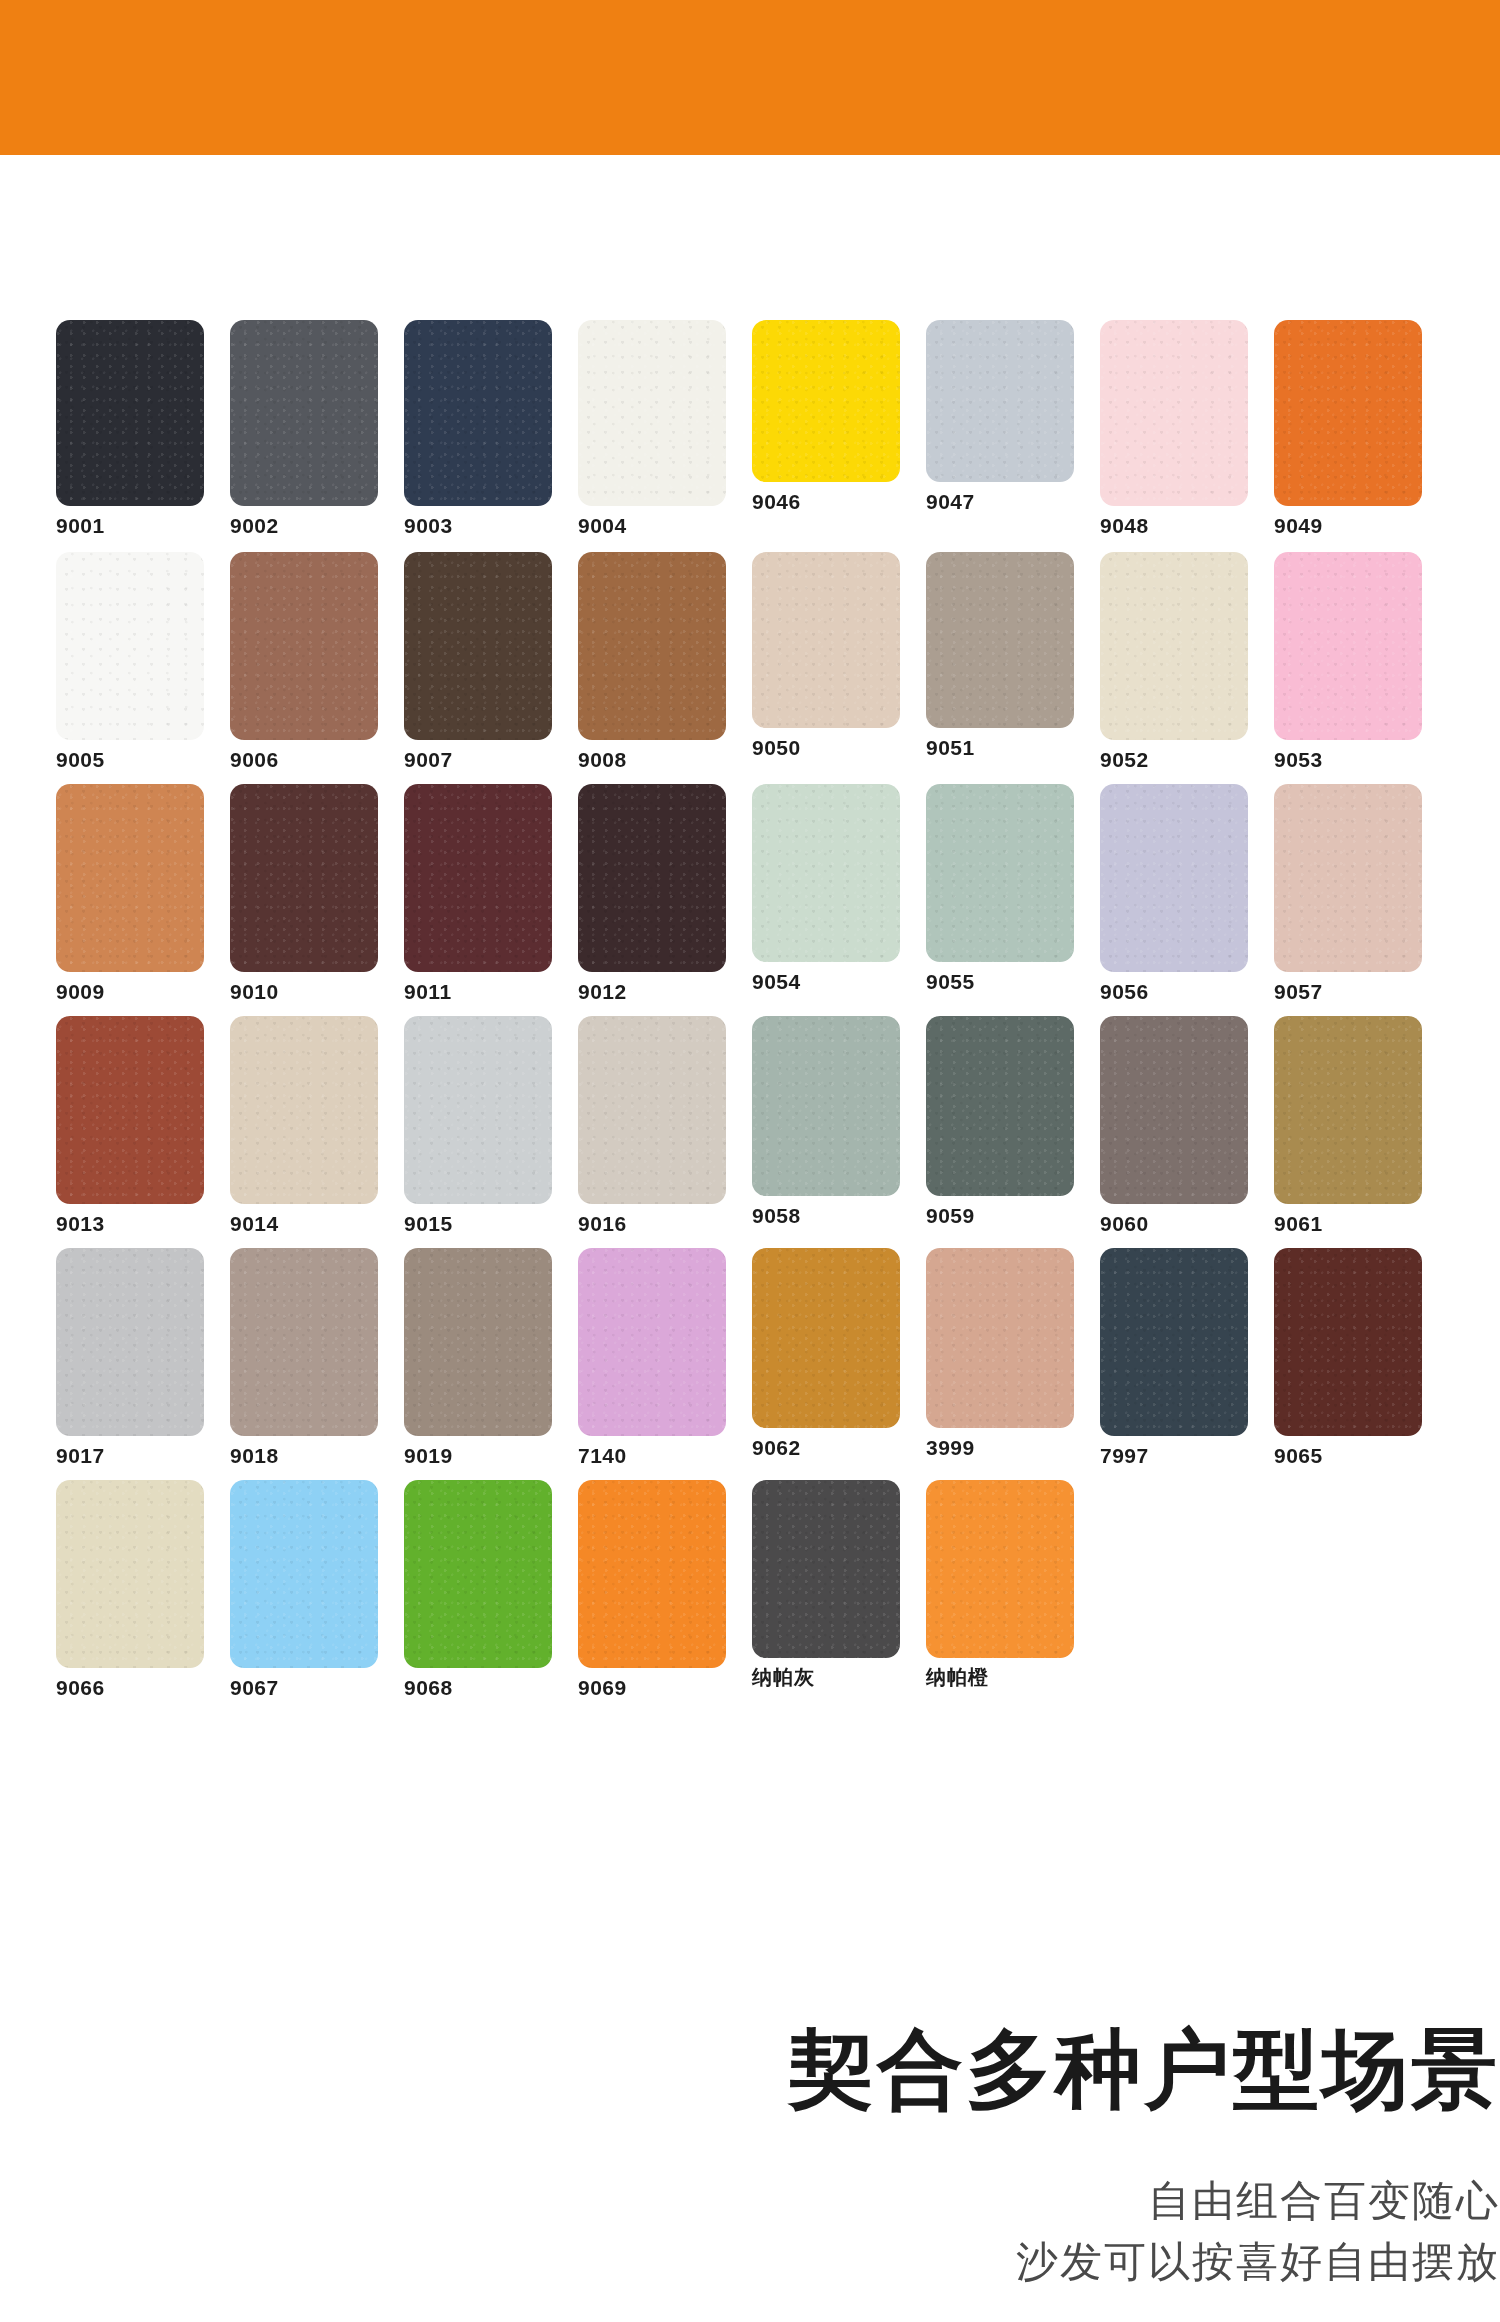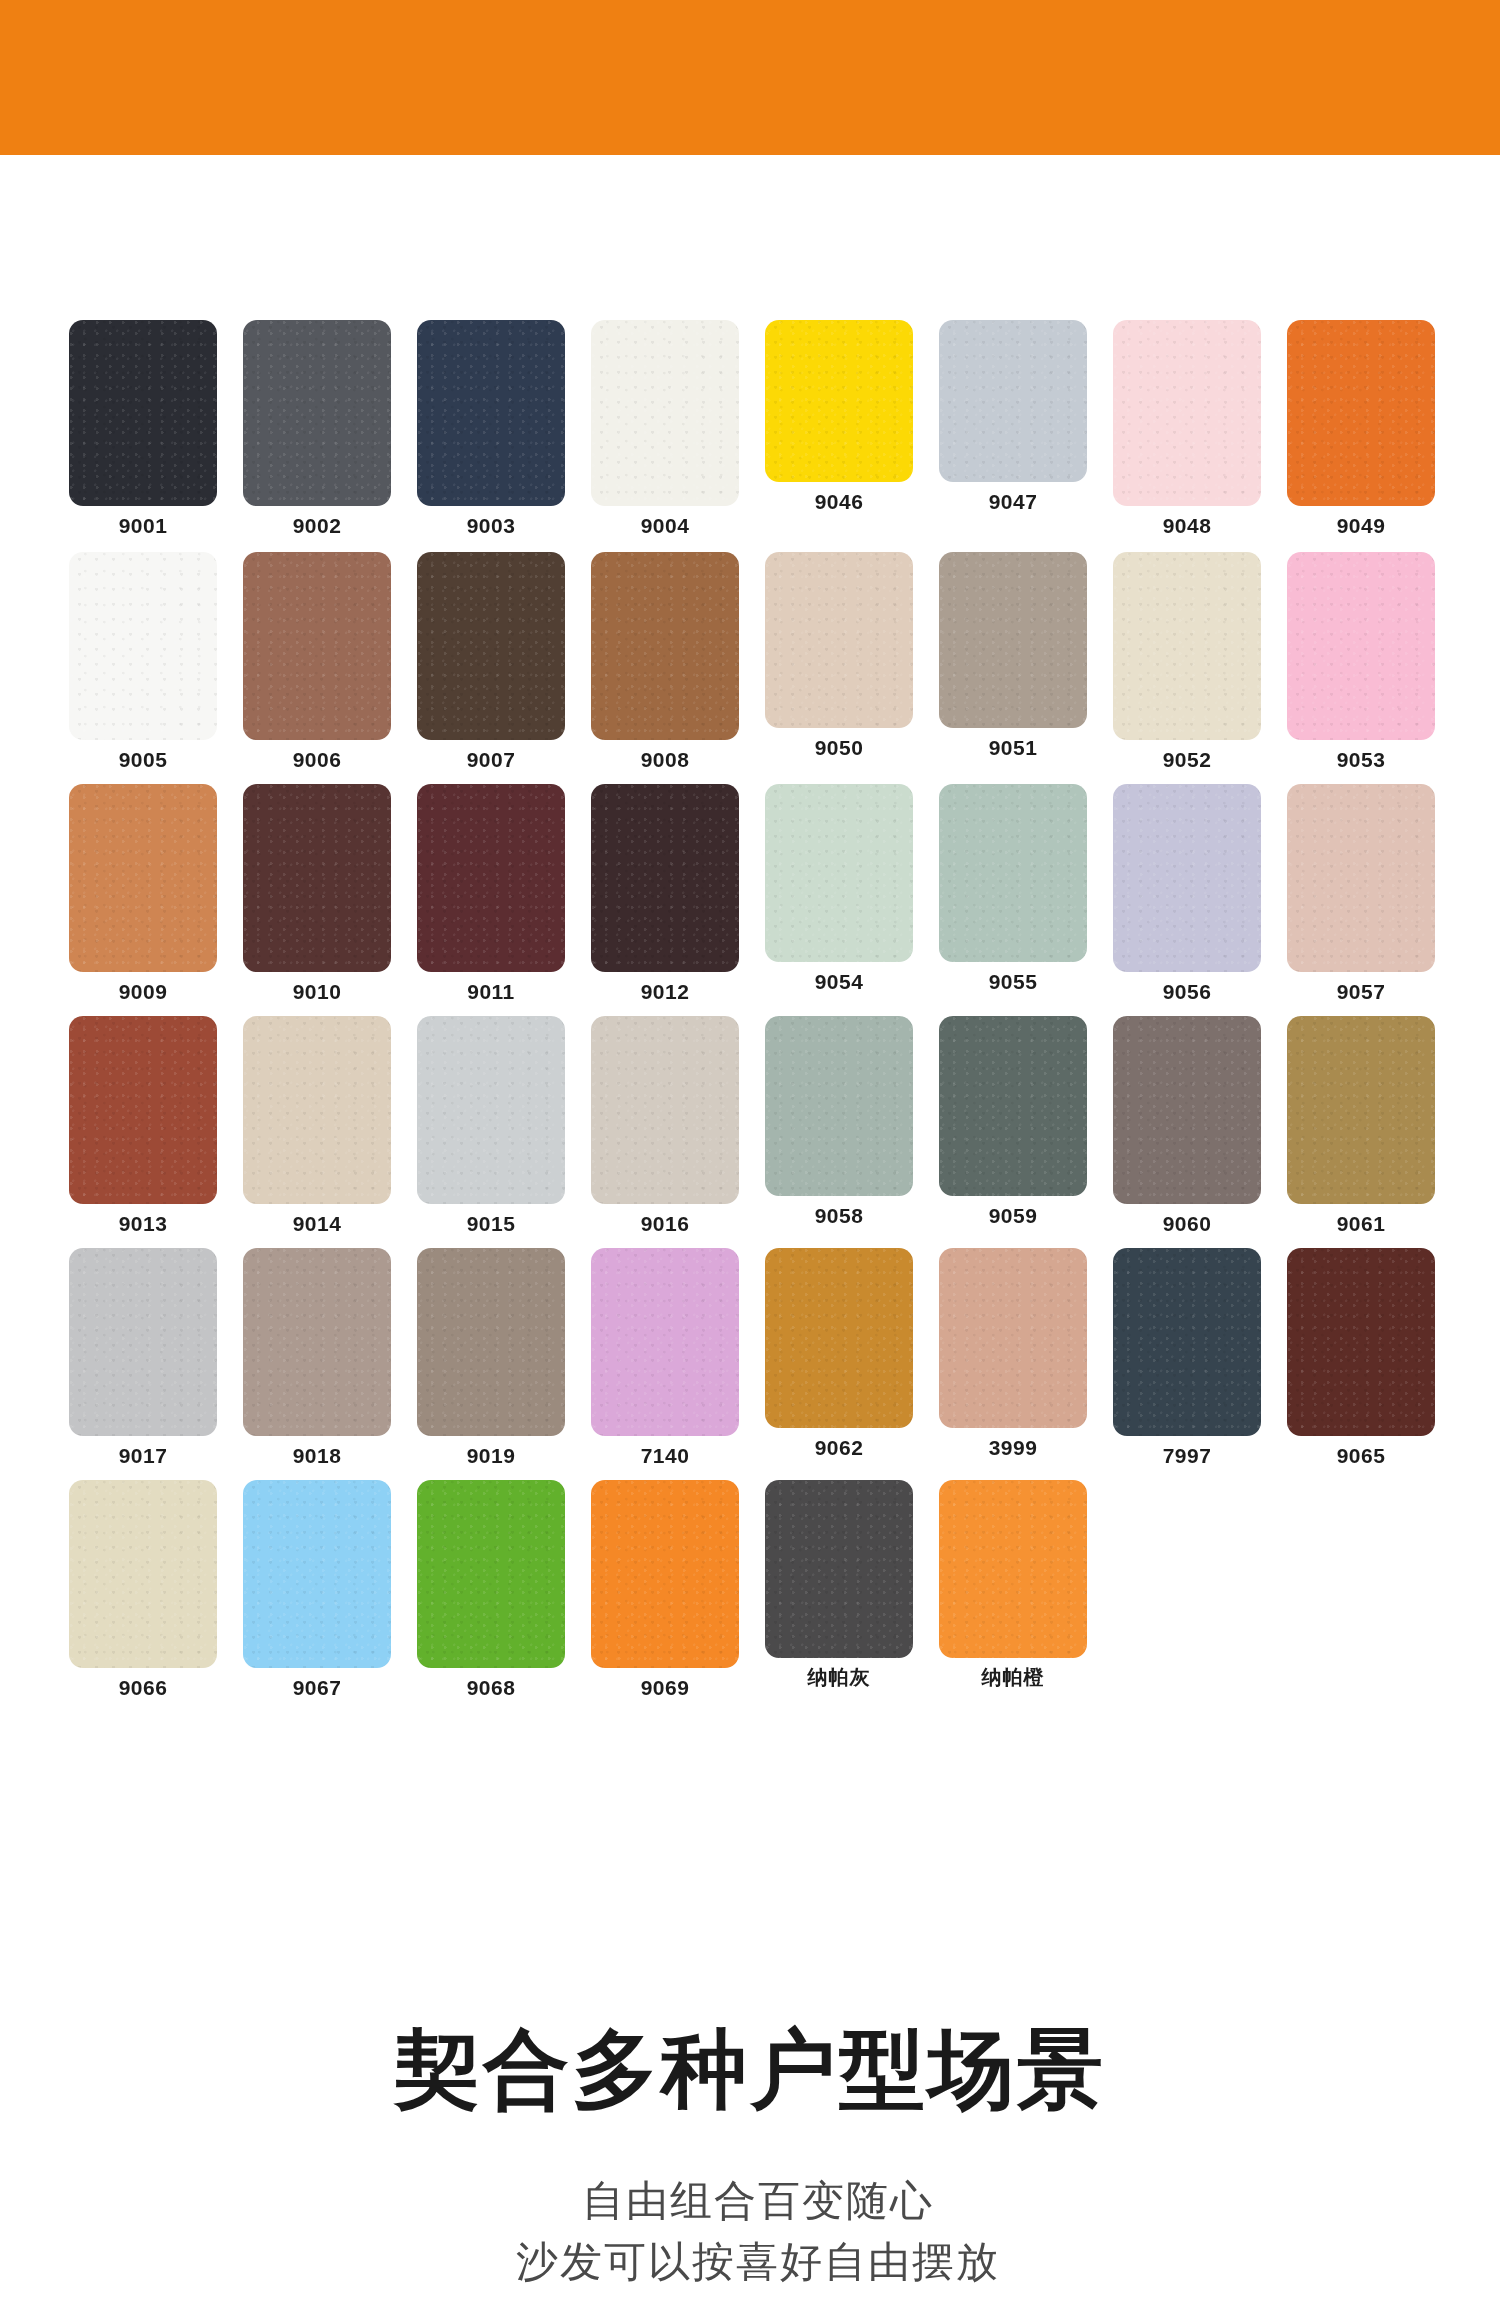--- a/index.html
+++ b/index.html
@@ -36,21 +36,21 @@
   }
   .swatch-row {
     display: flex;
     flex-direction: row;
     height: 232px;
   }
   .swatch-cell {
     width: 178px;
     display: flex;
     flex-direction: column;
-    align-items: center;
+    align-items: flex-start;
     position: relative;
   }
   .swatch-cell.empty { visibility: hidden; }
 
   .swatch-chip {
     width: 148px;
     height: 188px;
     border-radius: 14px;
     box-sizing: border-box;
     position: relative;
@@ -98,21 +98,21 @@
   .r5 .swatch-cell:nth-child(6) .swatch-chip { height: 180px; }
   .r6 .swatch-cell:nth-child(5) .swatch-chip,
   .r6 .swatch-cell:nth-child(6) .swatch-chip { height: 178px; }
 
   
   .bottom-section {
     position: absolute;
     top: 2020px;
     left: 0;
     width: 1500px;
-    text-align: center;
+    text-align: right;
   }
   .section-heading {
     font-family: "DejaVu Sans", "Liberation Sans", sans-serif;
     font-size: 86px;
     font-weight: bold;
     color: #1a1a1a;
     letter-spacing: 3px;
     line-height: 1.15;
     margin: 0;
   }

